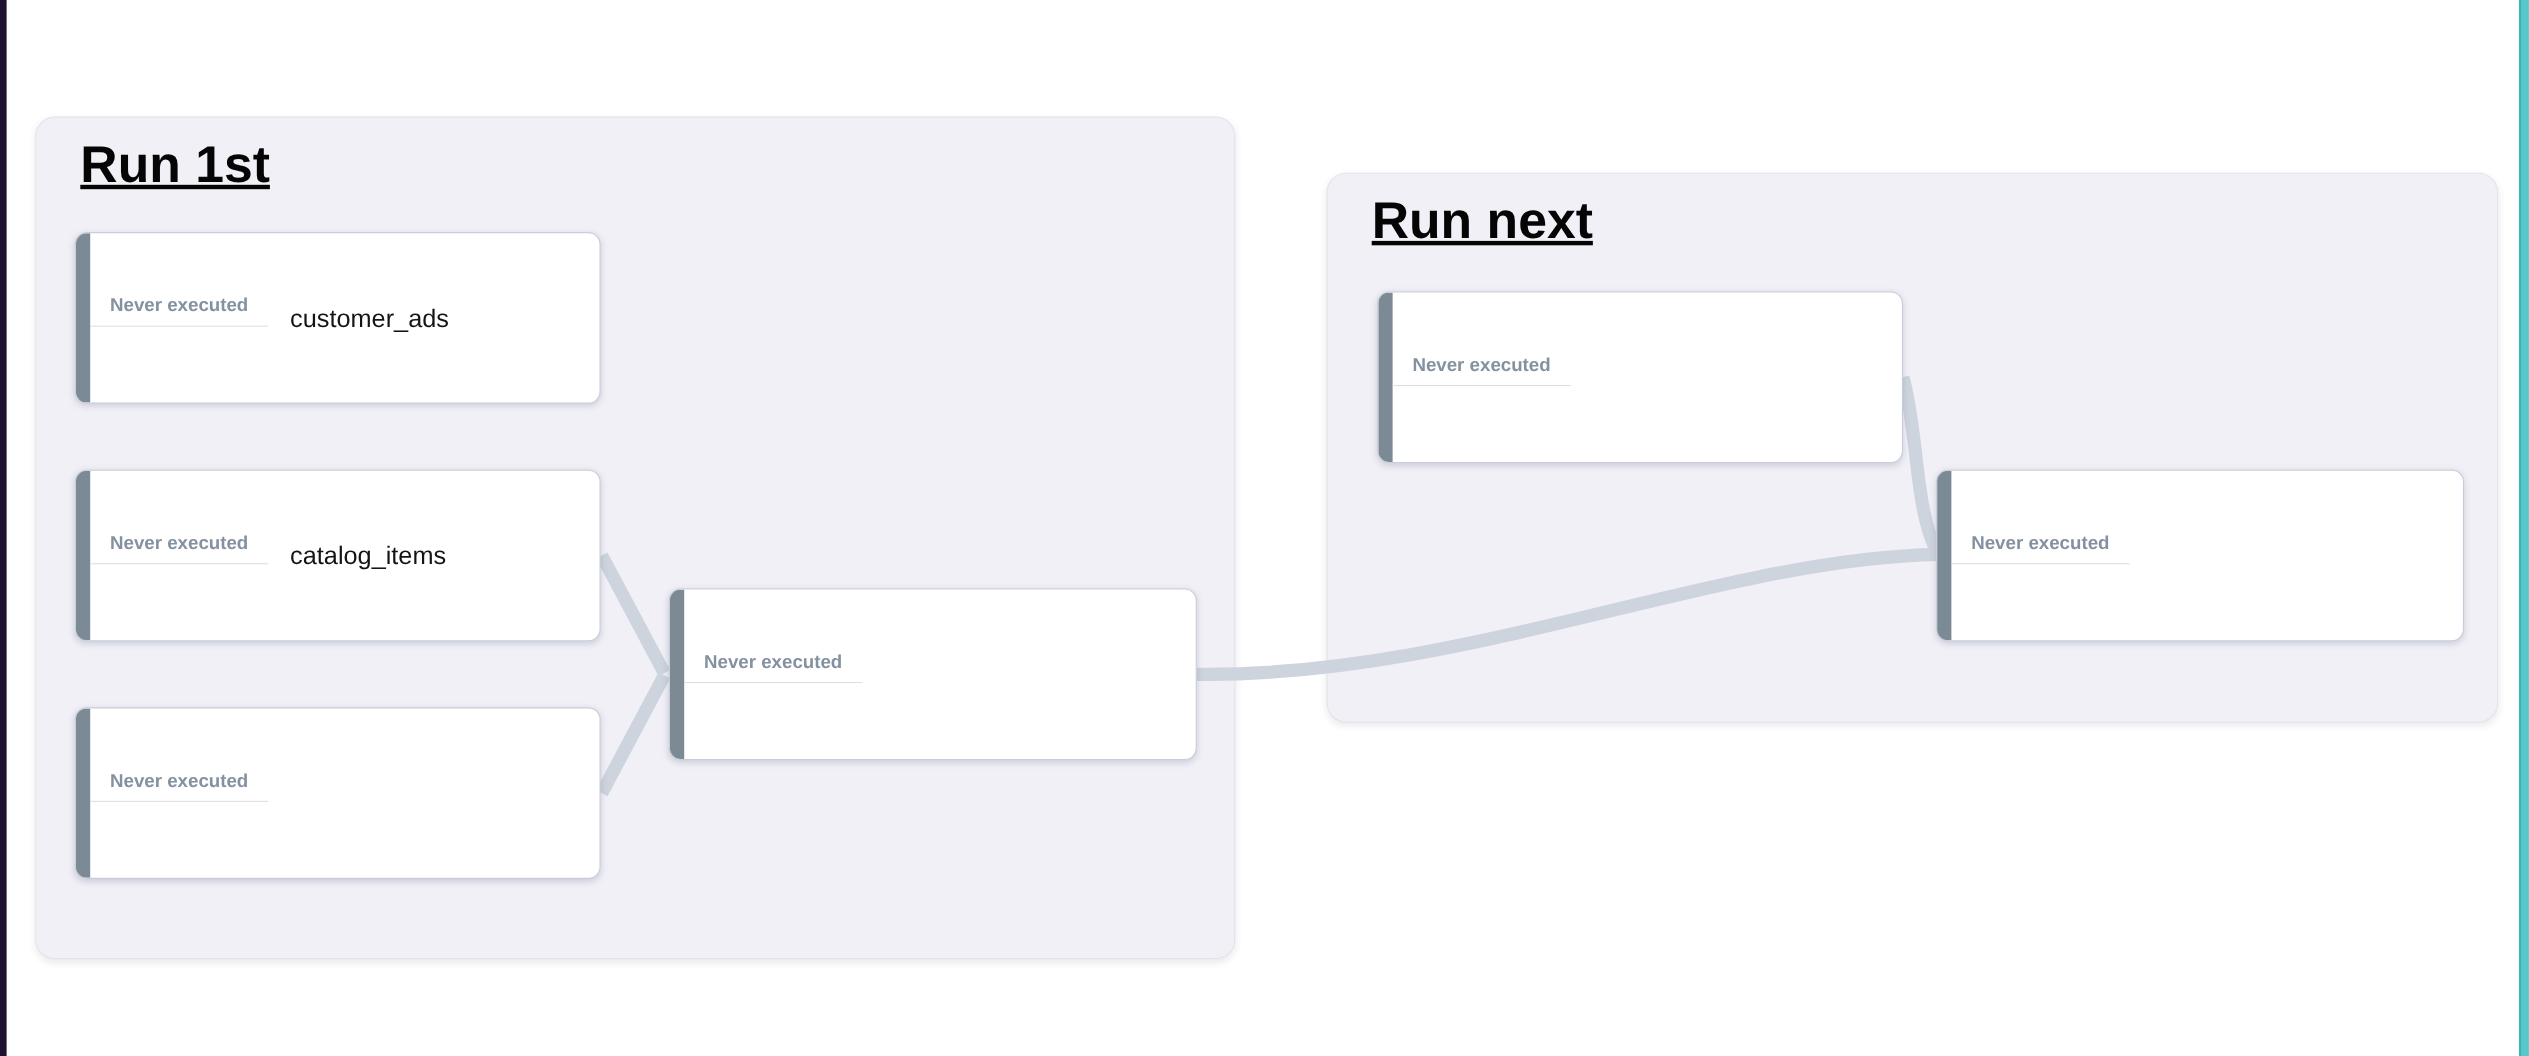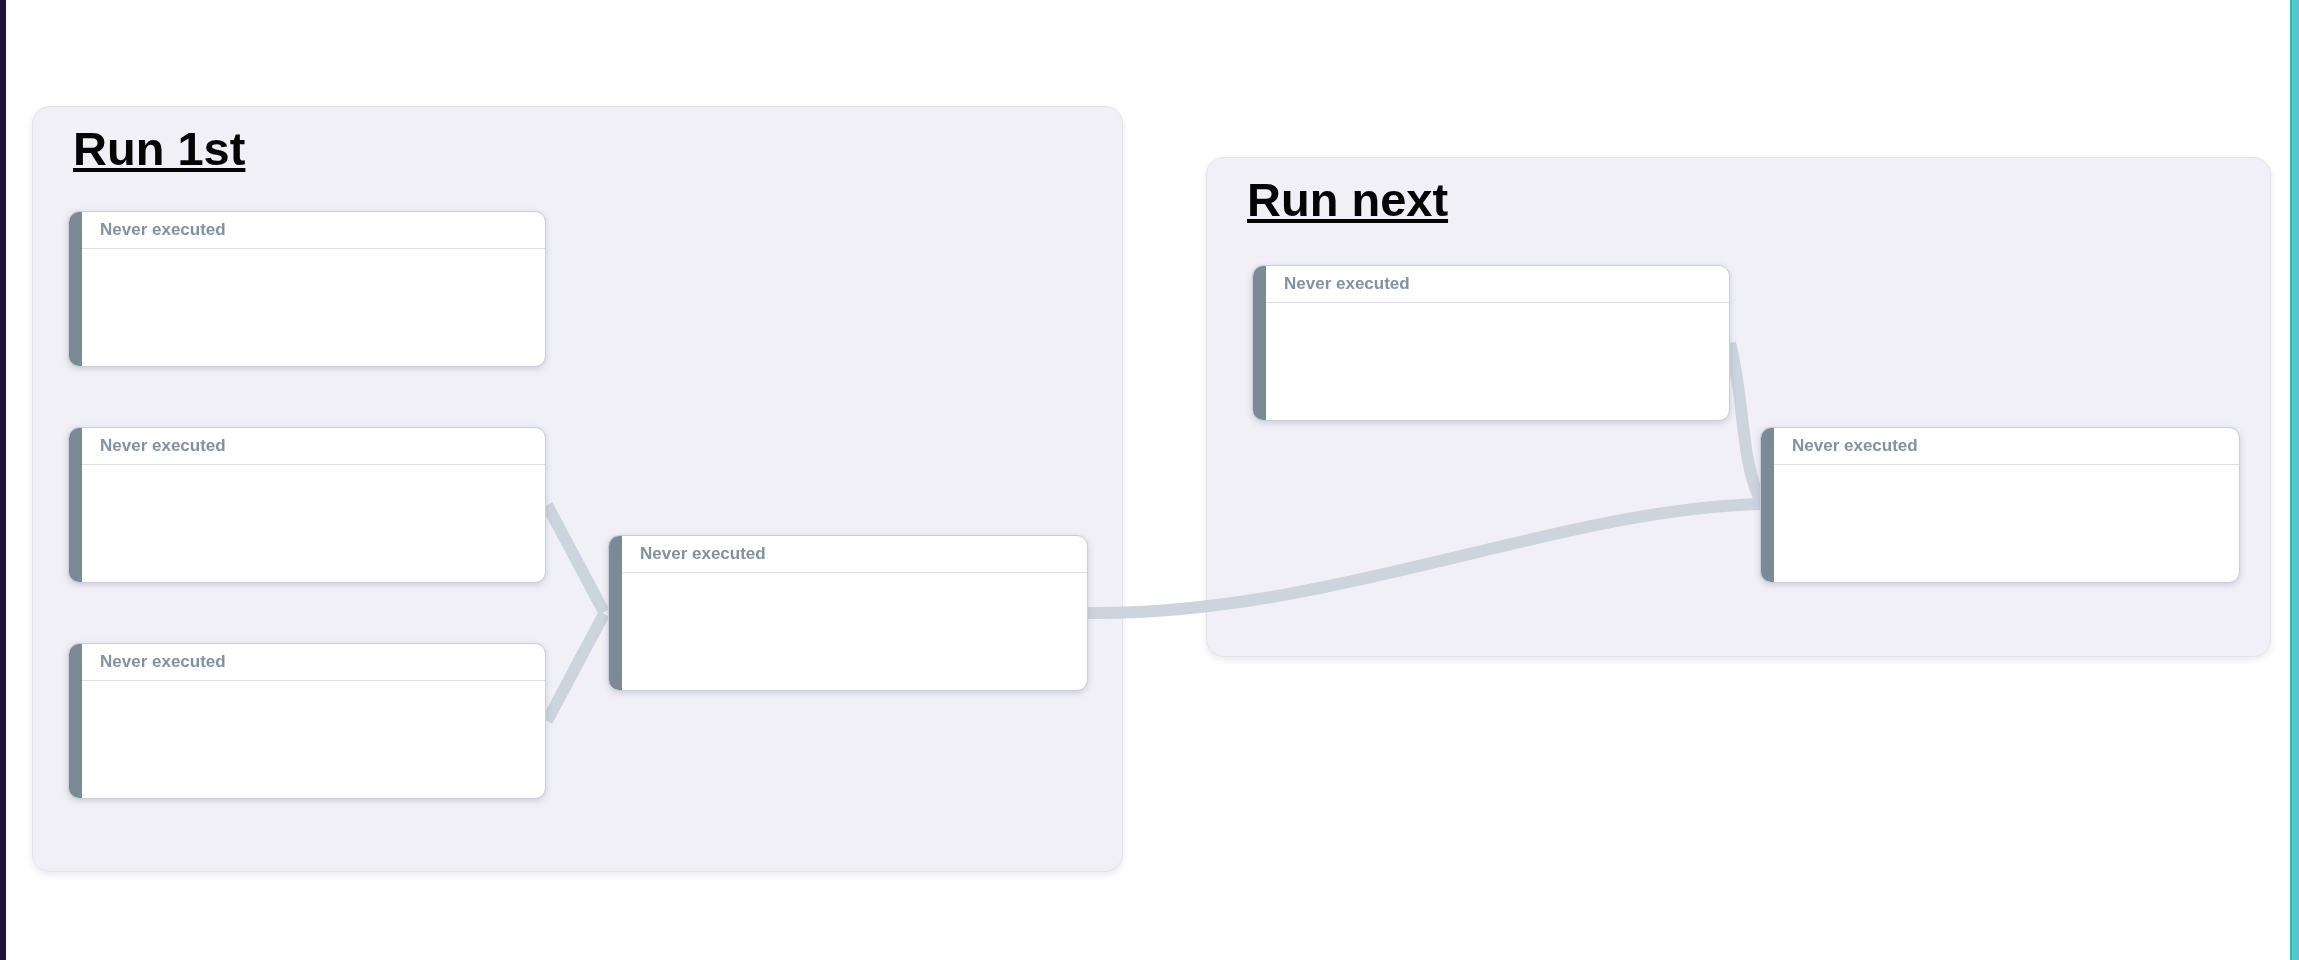--- a/index.html
+++ b/index.html
@@ -62,21 +62,21 @@
     background: #ffffff;
     border: 1px solid #c7ced7;
     border-radius: 11px;
     overflow: hidden;
     box-sizing: border-box;
     box-shadow: 0 2px 6px rgba(110, 120, 145, 0.28);
     z-index: 2;
     cursor: pointer;
   }
   .accent-bar { flex: none; width: 13px; background: #7c8a96; }
-  .node-main { flex: 1; display: flex; flex-direction: column; min-width: 0; }
+  .node-main { flex: 1; display: flex; min-width: 0; margin-top: 48px; }
   .node-status {
     height: 37px; flex: none;
     display: flex; align-items: center;
     padding: 0 18px;
     font-size: 17px; font-weight: bold;
     color: #8391a0;
     border-bottom: 1px solid #dbe0e6;
     box-sizing: border-box;
   }
   .node-label {
@@ -112,27 +112,29 @@
 </section>
 
 <section class="group" id="group-run-next">
   <h1 class="group-title">Run next</h1>
 </section>
 
 <div class="node-card" id="node-customer-ads">
   <div class="accent-bar"></div>
   <div class="node-main">
     <div class="node-status">Never executed</div>
+    <div class="node-label">customer_ads</div>
   </div>
 </div>
 
 <div class="node-card" id="node-catalog-items">
   <div class="accent-bar"></div>
   <div class="node-main">
     <div class="node-status">Never executed</div>
+    <div class="node-label">catalog_items</div>
   </div>
 </div>
 
 <div class="node-card" id="node-sales-lookup">
   <div class="accent-bar"></div>
   <div class="node-main">
     <div class="node-status">Never executed</div>
   </div>
 </div>
 

